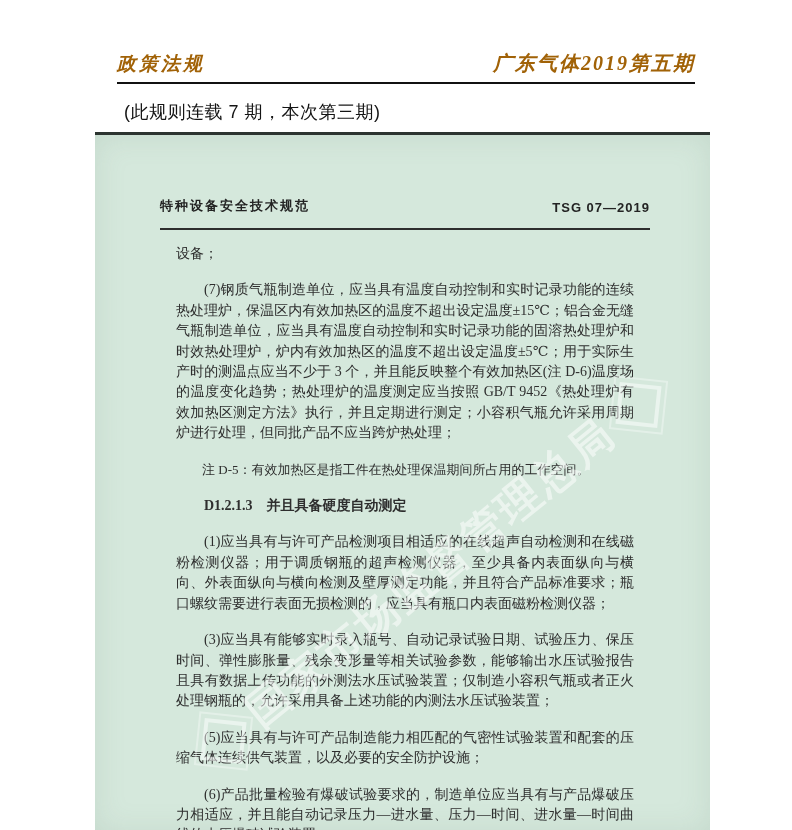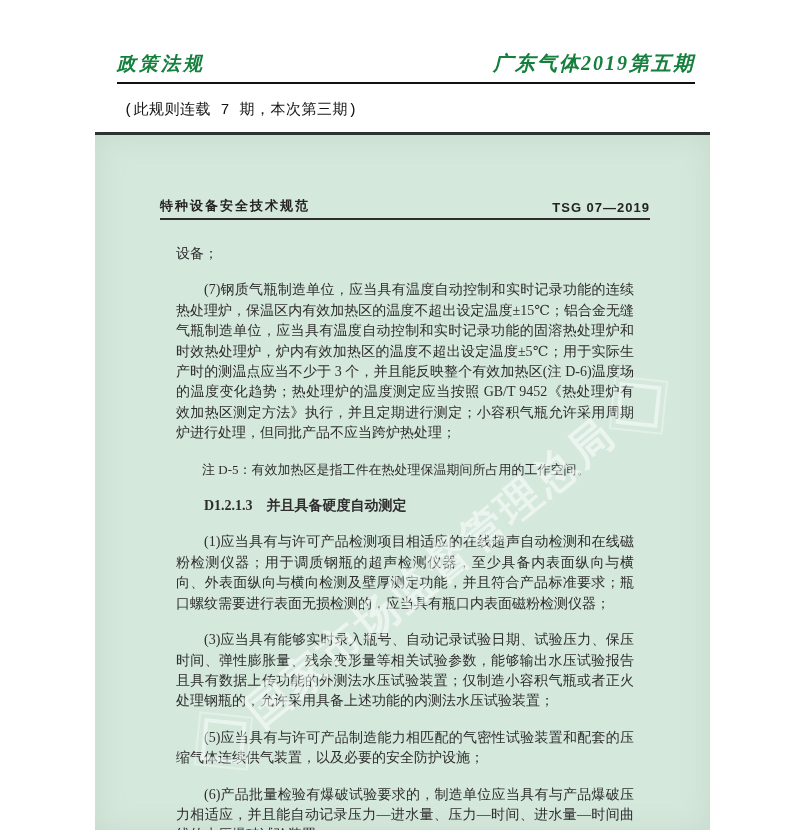--- a/index.html
+++ b/index.html
@@ -9,50 +9,50 @@
     position: relative;
     overflow: hidden;
     font-family: "Liberation Serif", "DejaVu Serif", serif;
   }
   .screen { position: absolute; inset: 0; }
 
   
   .journal-header {
     position: absolute; left: 117px; top: 50px; width: 578px;
     display: flex; justify-content: space-between; align-items: baseline;
-    color: #15803d;
+    color: #a16207;
   }
   .journal-section {
     font-size: 19px; font-weight: 700; font-style: italic; letter-spacing: 3px;
   }
   .journal-issue {
     font-size: 20px; font-weight: 700; font-style: italic; letter-spacing: 2px; margin-left: 28px;
   }
   .header-rule {
     position: absolute; left: 117px; top: 82px; width: 578px; height: 2px;
     background: #111;
   }
   .serial-note {
     position: absolute; left: 124px; top: 100px;
-    font-family: Liberation Mono, monospace;
-    font-size: 15px; color: #141414; letter-spacing: 0.5px;
+    font-family: Liberation Sans, sans-serif;
+    font-size: 18px; color: #141414; letter-spacing: 0.5px;
   }
 
   
   .scan-page {
     position: absolute; left: 95px; top: 132px; width: 615px; height: 698px;
     background: #d5e8dc;
     border-top: 3px solid #2c3430;
     overflow: hidden;
     box-shadow: inset 0 0 30px rgba(120,150,135,0.18);
   }
   .page-header {
     position: absolute; left: 65px; right: 60px; top: 62px;
     display: flex; justify-content: space-between; align-items: flex-end;
-    border-bottom: 2px solid #2d2d2d; padding-bottom: 3px;
+    border-bottom: 2px solid #2d2d2d; padding-bottom: 13px;
     color: #232323;
   }
   .page-header-left {
     font-family: "Liberation Sans", "DejaVu Sans", sans-serif;
     font-weight: 700; font-size: 13px; letter-spacing: 2px;
   }
   .page-header-right {
     font-family: "Liberation Sans", "DejaVu Sans", sans-serif;
     font-weight: 700; font-size: 13px; letter-spacing: 1px;
   }

